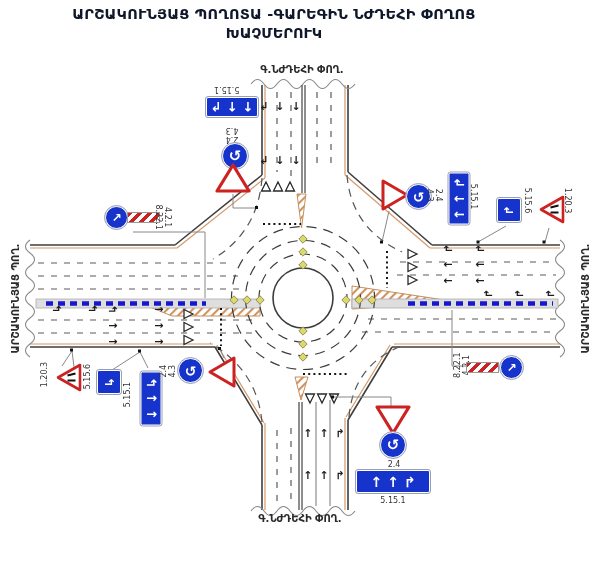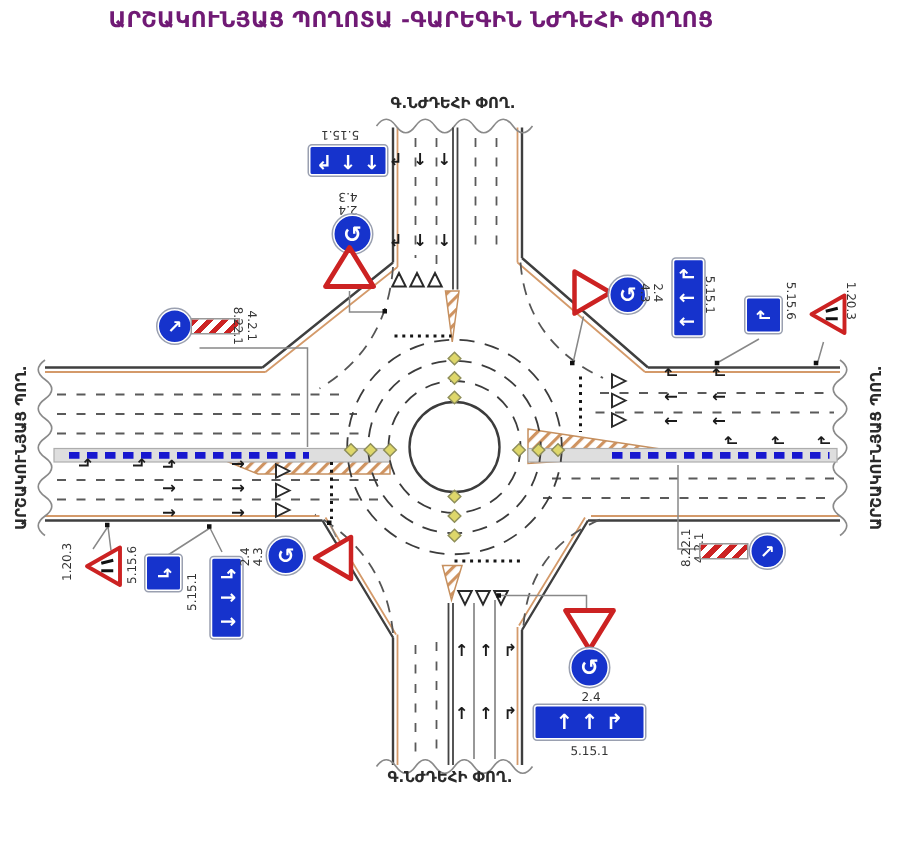--- a/index.html
+++ b/index.html
@@ -1,19 +1,19 @@
 <!DOCTYPE html>
 <html><head>
 <meta charset="utf-8">
 <style>
   html,body{margin:0;padding:0;background:#fff;}
   #stage{position:relative;width:600px;height:574px;background:#fff;overflow:hidden;
          font-family:"DejaVu Sans",sans-serif;}
   .abs{position:absolute;}
-  .title{width:548px;text-align:center;font-weight:bold;color:#701a75;}
+  .title{width:548px;text-align:center;font-weight:bold;color:#0f172a;}
   .t1{top:6px;font-size:14.5px;letter-spacing:.2px;}
   .t2{top:25px;font-size:14.5px;}
   .street{font-size:10px;font-weight:bold;color:#2a2a2a;white-space:nowrap;text-align:center;}
   .code{font-size:8px;color:#333;white-space:nowrap;line-height:1.15;}
   .sign-rect{background:#1633cc;border:1.5px solid #fff;outline:1px solid #9aa0b0;border-radius:2px;
              display:flex;align-items:center;justify-content:center;gap:5px;box-sizing:border-box;}
   .sgl{color:#fff;font-weight:bold;font-size:13px;line-height:1;}
   .circle-sign{background:#1633cc;border:1.5px solid #fff;outline:1px solid #9aa0b0;border-radius:50%;
                display:flex;align-items:center;justify-content:center;box-sizing:border-box;}
   .circle-sign span{color:#fff;font-weight:bold;line-height:1;}
@@ -124,20 +124,21 @@
       <rect x="476.5" y="240.5" width="3" height="3"></rect>
         <rect x="542.5" y="240.5" width="3" height="3"></rect>
       <rect x="70" y="348.5" width="3" height="3"></rect>
         <rect x="138" y="349.5" width="3" height="3"></rect>
       <rect x="218" y="347" width="3" height="3"></rect>
         <rect x="331" y="395.5" width="3" height="3"></rect>
     </g>
   </svg>
 
   <div class="abs title t1">ԱՐՇԱԿՈՒՆՅԱՑ ՊՈՂՈՏԱ -ԳԱՐԵԳԻՆ ՆԺԴԵՀԻ ՓՈՂՈՑ</div>
+  <div class="abs title t2">ԽԱՉՄԵՐՈՒԿ</div>
 
   <div class="abs street" style="left:302px;top:64px;transform:translateX(-50%)">Գ.ՆԺԴԵՀԻ ՓՈՂ.</div>
   <div class="abs street" style="left:300px;top:513px;transform:translateX(-50%)">Գ.ՆԺԴԵՀԻ ՓՈՂ.</div>
   <div class="abs street r-90" style="left:-45px;top:293px;width:120px">ԱՐՇԱԿՈՒՆՅԱՑ ՊՈՂ.</div>
   <div class="abs street r-90" style="left:525px;top:293px;width:120px">ԱՐՇԱԿՈՒՆՅԱՑ ՊՈՂ.</div>
 
   <div class="abs paint r180" style="left:258px;top:100px;width:44px">
     <span>↑</span>
       <span>↑</span>
       <span>↱</span>

